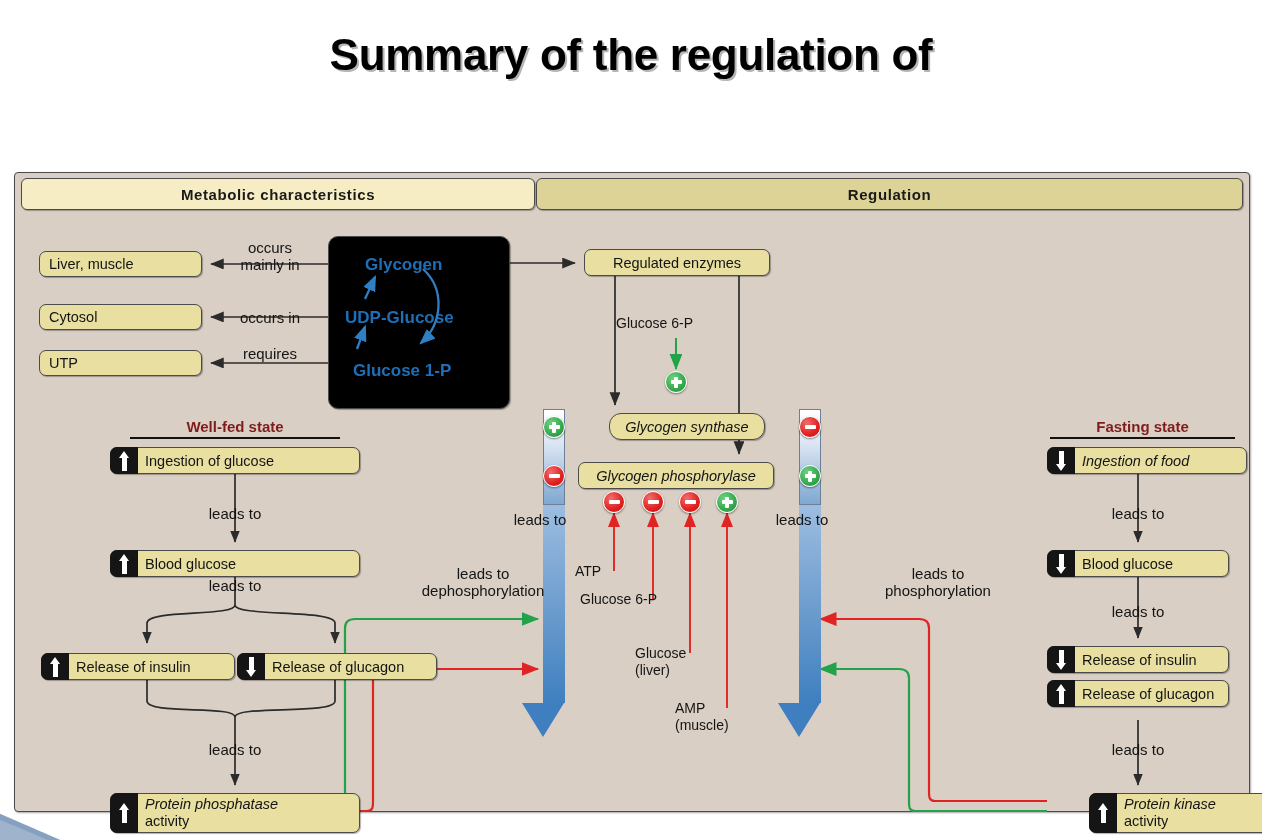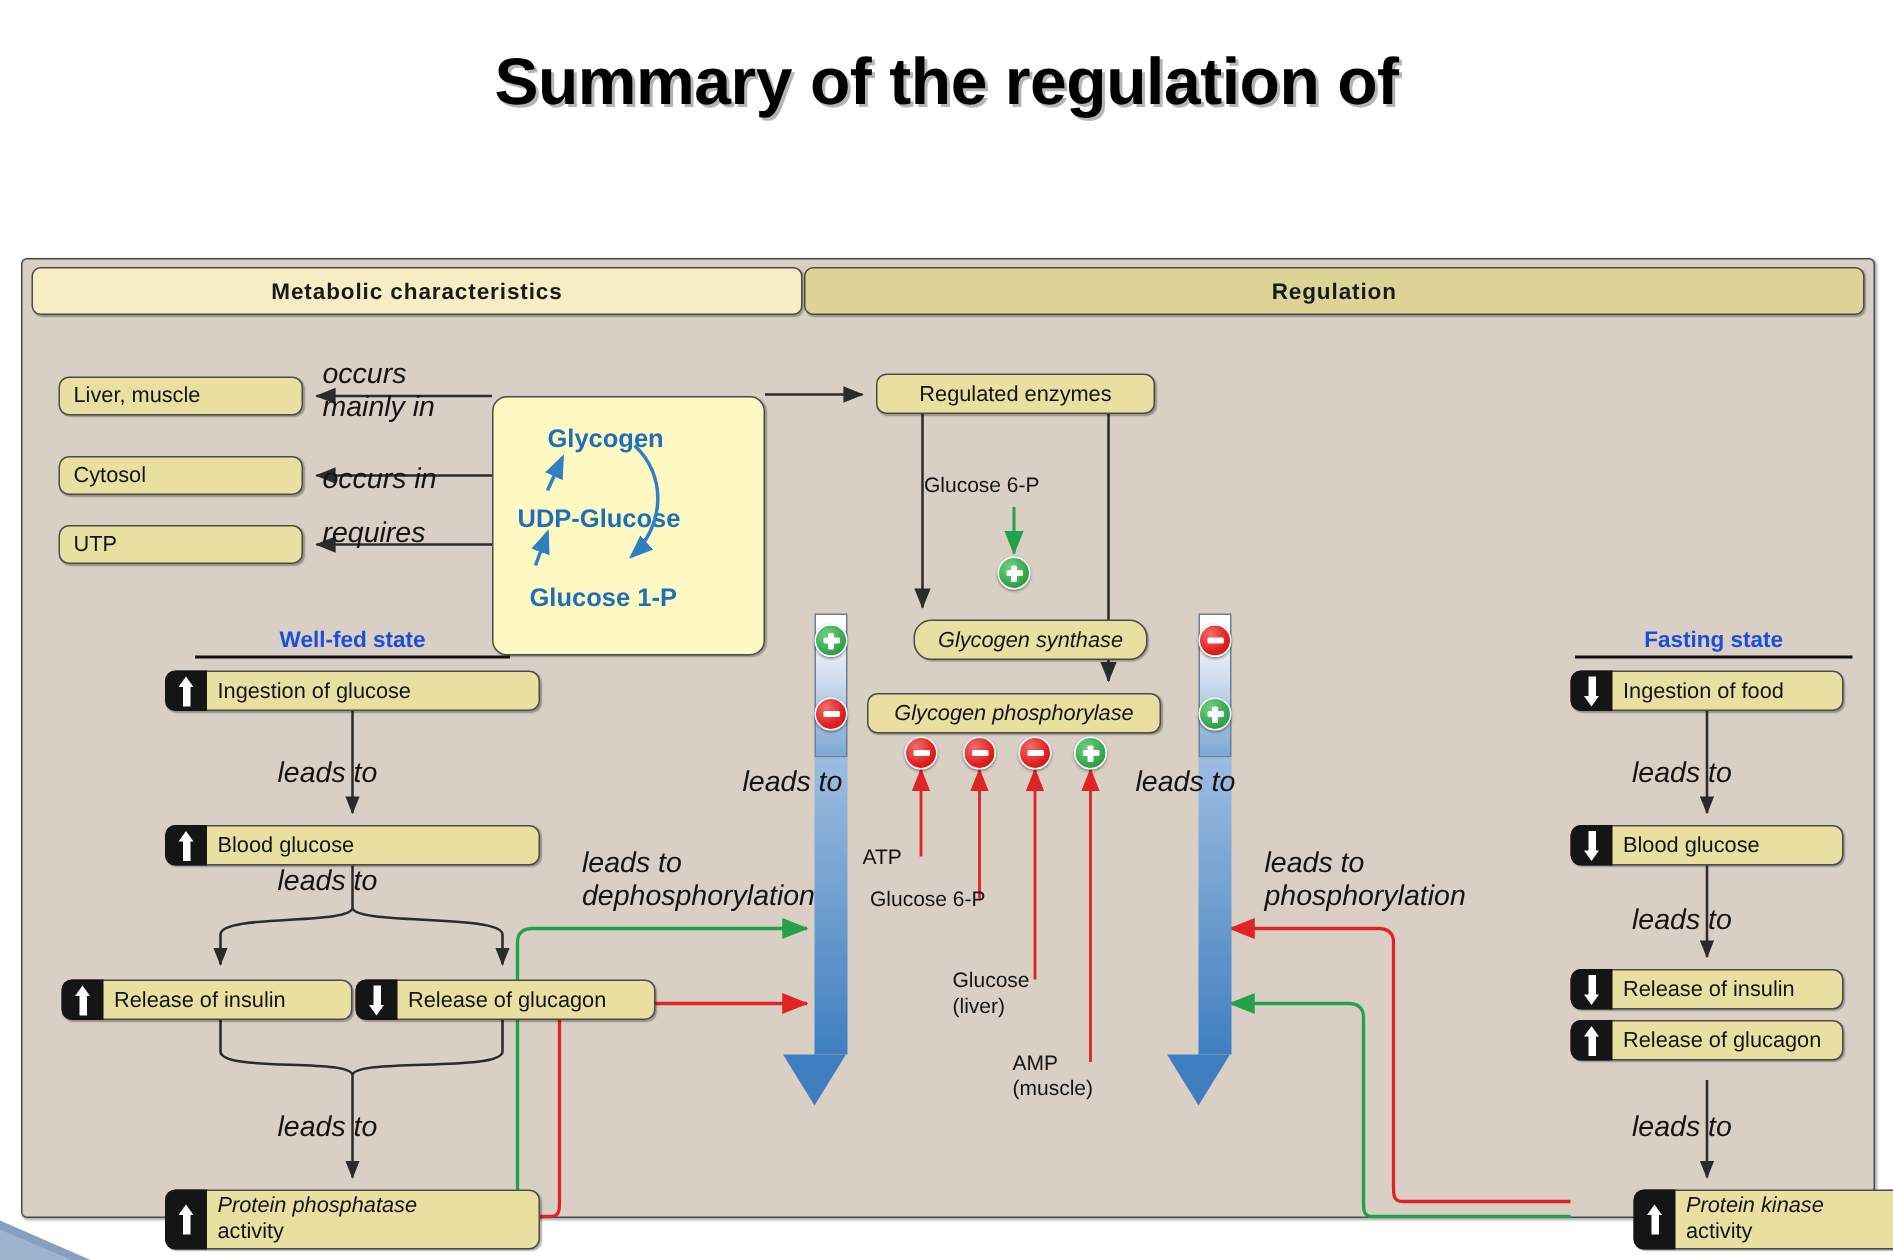--- a/index.html
+++ b/index.html
@@ -44,21 +44,21 @@
   #hdr-right{left:521px;top:5px;width:705px;background:#ddd396;}
 
   
   .box{
     position:absolute;background:#e8dfa0;border:1px solid #4b4b4b;border-radius:7px;
     font-size:14.5px;color:#141414;display:flex;align-items:center;
     box-shadow:1px 1px 1px rgba(0,0,0,.3);padding-left:9px;box-sizing:border-box;
   }
   .box.ctr{justify-content:center;padding-left:0;}
   .box.ital{font-style:italic;}
-  .glyco{background:#fef9c3;border-radius:10px;margin-top:28px;}
+  .glyco{background:#000000;border-radius:10px;}
 
   
   #b-liver{left:24px;top:78px;width:163px;height:26px;}
   #b-cyto{left:24px;top:131px;width:163px;height:26px;}
   #b-utp{left:24px;top:177px;width:163px;height:26px;}
 
   
   #b-glyc{left:313px;top:63px;width:182px;height:173px;display:block;padding:0;}
   #b-glyc .gt{position:absolute;font-size:17px;font-weight:bold;color:#1d6fb8;white-space:nowrap;}
   #gt1{left:36px;top:18px;}
@@ -72,21 +72,21 @@
   .ar{position:relative;width:11px;height:20px;}
   .ar .shaft{position:absolute;left:3px;width:5px;background:#fff;}
   .ar .head{position:absolute;left:0;width:0;height:0;border-left:5.5px solid transparent;border-right:5.5px solid transparent;}
   .ar.up .shaft{top:6px;height:14px;}
   .ar.up .head{top:0;border-bottom:7px solid #fff;}
   .ar.dn .shaft{top:0;height:14px;}
   .ar.dn .head{bottom:0;border-top:7px solid #fff;}
 
   
   .statehdr{
-    position:absolute;font-size:15px;font-weight:bold;text-align:center;color:#1d4ed8;
+    position:absolute;font-size:15px;font-weight:bold;text-align:center;color:#7f1d1d;
   }
   .statehdr .rule{
     display:block;margin-top:2px;border-bottom:2.5px solid #111;
   }
   #sh-well{left:115px;top:245px;width:210px;}
   #sh-fast{left:1035px;top:245px;width:185px;}
 
   .sbox{
     position:absolute;height:27px;background:#e8dfa0;border:1px solid #4b4b4b;
     border-radius:7px;font-size:14.5px;color:#141414;
@@ -102,28 +102,28 @@
   .sbox.ital{font-style:italic;}
 
   
   #w1{left:95px;top:274px;width:250px;}
   #w2{left:95px;top:377px;width:250px;}
   #w3{left:26px;top:480px;width:194px;}
   #w4{left:222px;top:480px;width:200px;}
   #w5{left:95px;top:620px;width:250px;}
 
   
-  #f1{left:1032px;top:274px;width:182px;}
+  #f1{left:1032px;top:274px;width:200px;font-style:italic;}
   #f2{left:1032px;top:377px;width:182px;}
   #f3{left:1032px;top:473px;width:182px;}
   #f4{left:1032px;top:507px;width:182px;}
   #f5{left:1032px;top:620px;width:182px;margin-left:42px;}
 
   
-  .lbl{position:absolute;font-size:19px;font-style:italic;color:#141414;text-align:left;line-height:1.15;}
+  .lbl{position:absolute;font-size:15px;color:#141414;text-align:center;line-height:1.15;}
   .plain{position:absolute;font-size:14px;color:#141414;text-align:left;line-height:1.18;}
 
   
   .badge{
     position:absolute;width:22px;height:22px;border-radius:50%;
     box-sizing:border-box;border:1.5px solid #fff;
     display:flex;align-items:center;justify-content:center;
     box-shadow:0 1px 2px rgba(0,0,0,.45);
   }
   .badge.pos{background:radial-gradient(circle at 35% 30%,#6ed07f 0%,#36a84e 60%,#1e8c38 100%);}

